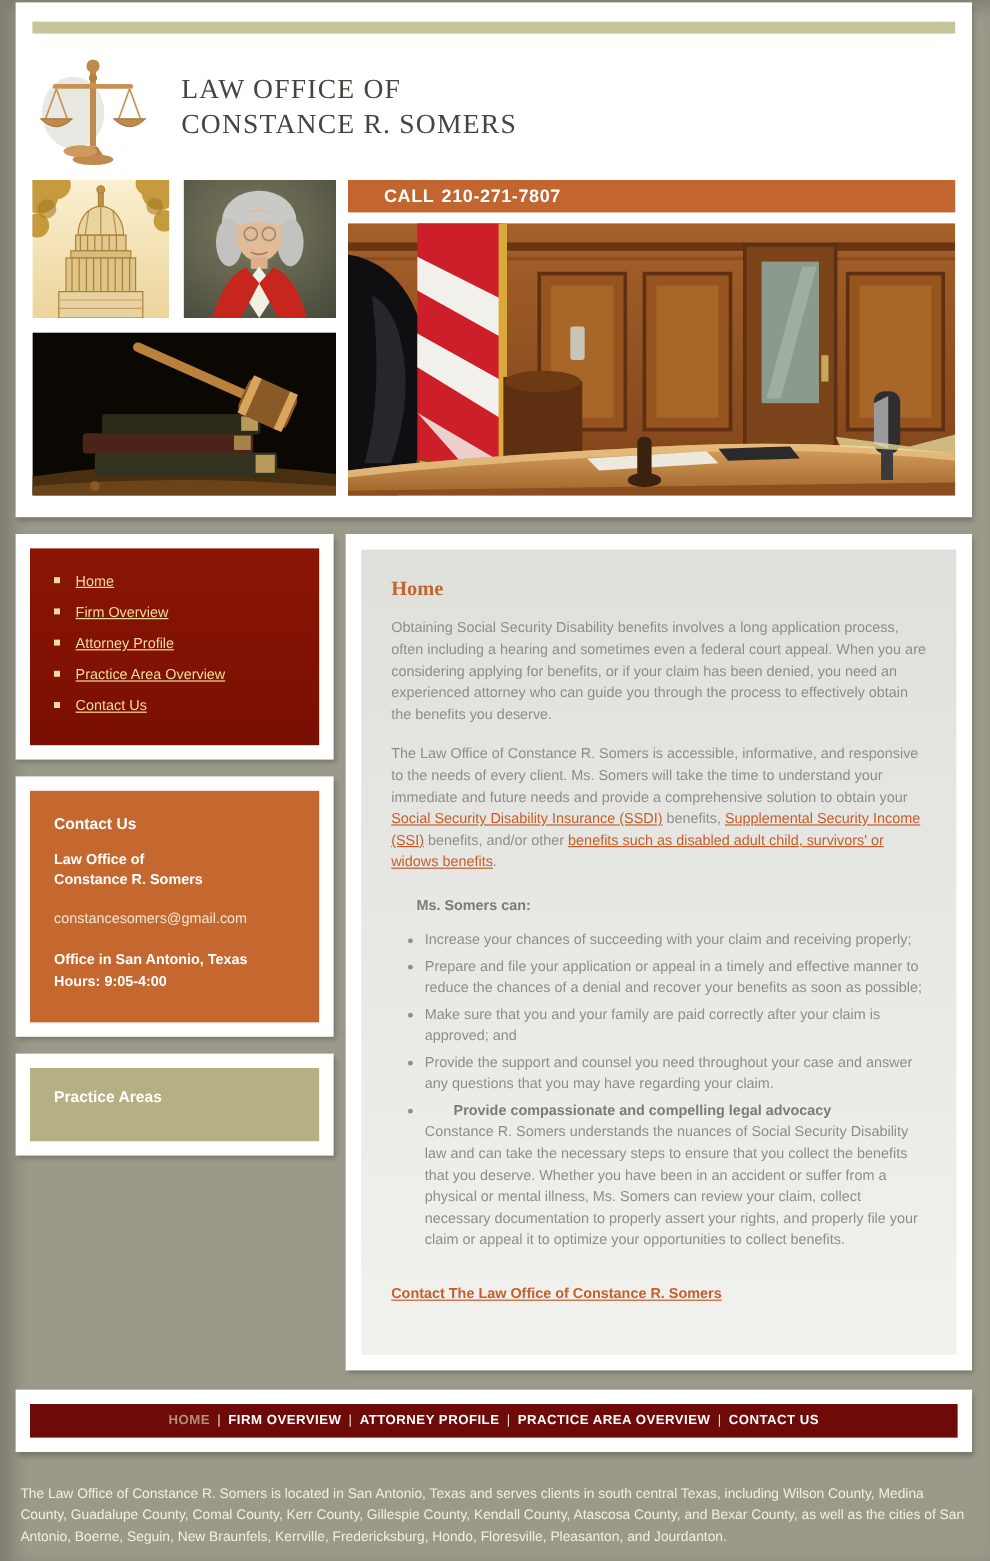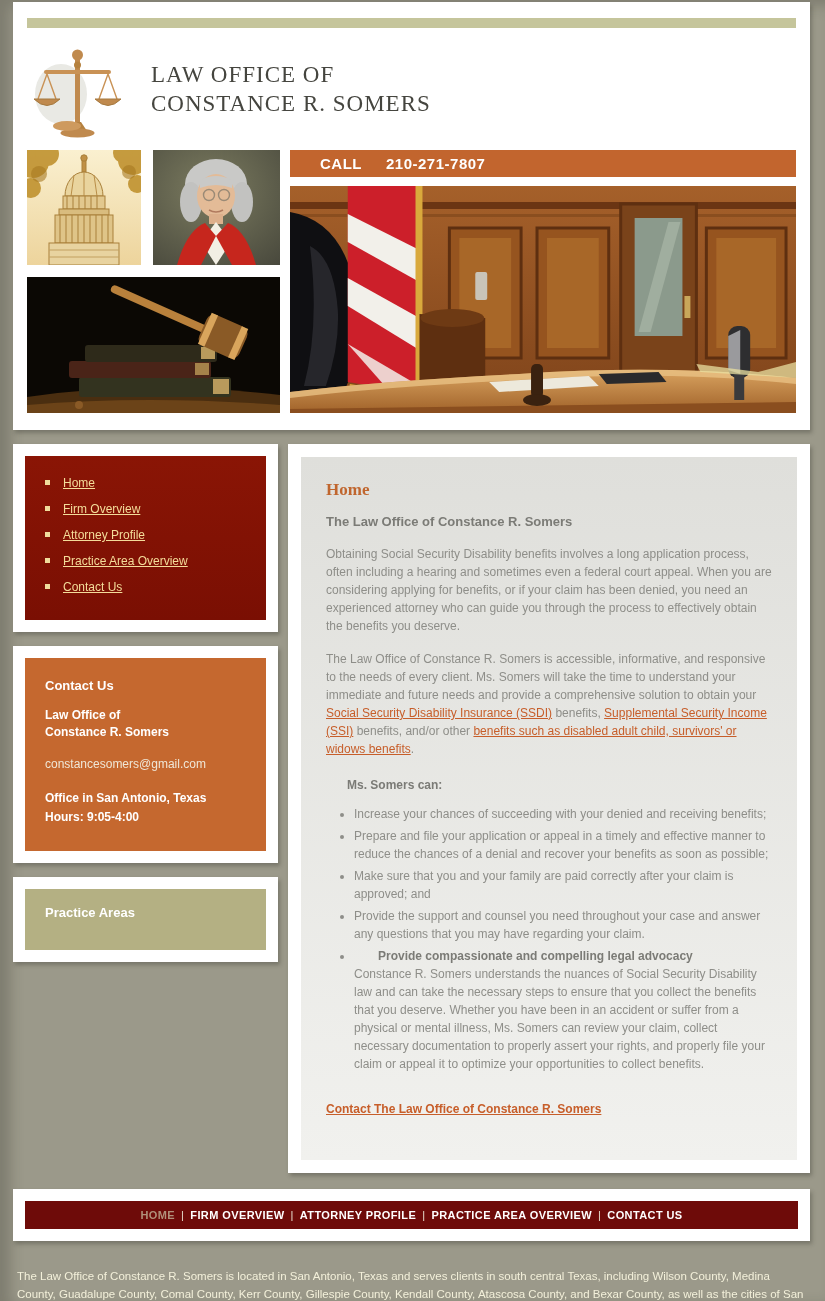--- a/index.html
+++ b/index.html
@@ -34,21 +34,21 @@
   .left-media { width: 253px; flex: 0 0 auto; }
   .small-row { display: flex; gap: 12px; }
   .img-frame { display: block; overflow: hidden; }
   .capitol { width: 114px; height: 115px; }
   .attorney { width: 127px; height: 115px; }
   .gavel { width: 253px; height: 136px; margin-top: 12px; }
   .right-media { flex: 1; }
   .call-banner {
     height: 27px; background: #C2652E; color: #FFFFFF;
     font-weight: bold; font-size: 15px; letter-spacing: .5px;
-    display: flex; align-items: center; padding-left: 30px; gap: 24px;
+    display: flex; align-items: center; padding-left: 30px; gap: 6px;
   }
   .courtroom { width: 100%; height: 227px; margin-top: 9px; }
 
   
   .columns { display: flex; gap: 10px; margin-top: 14px; align-items: flex-start; }
   .leftcol { width: 265px; flex: 0 0 auto; }
   .rightcol { flex: 1; }
   .pad12 { padding: 12px; }
   .pad13 { padding: 13px; }
 
@@ -336,30 +336,29 @@
         <div class="practicebox">
           <div class="p-title">Practice Areas</div>
         </div>
       </div>
 
     </div>
 
     <div class="rightcol whitebox pad13">
       <div class="content">
         <div class="page-heading">Home</div>
-        <div class="subheading">The Law Office of Constance R. Somers</div>
 
         <p>Obtaining Social Security Disability benefits involves a long application process, often including a hearing and sometimes even a federal court appeal. When you are considering applying for benefits, or if your claim has been denied, you need an experienced attorney who can guide you through the process to effectively obtain the benefits you deserve.</p>
 
         <p><span>The Law Office of Constance R. Somers is accessible, informative, and responsive to the needs of every client. Ms. Somers will take the time to understand your immediate and future needs and provide a comprehensive solution to obtain your </span><a href="#">Social Security Disability Insurance (SSDI)</a><span> benefits, </span><a href="#">Supplemental Security Income (SSI)</a><span> benefits, and/or other </span><a href="#">benefits such as disabled adult child, survivors' or widows benefits</a><span>.</span></p>
 
         <div class="list-heading">Ms. Somers can:</div>
 
         <ul>
-          <li>Increase your chances of succeeding with your denied and receiving benefits;</li>
+          <li>Increase your chances of succeeding with your claim and receiving properly;</li>
           <li>Prepare and file your application or appeal in a timely and effective manner to reduce the chances of a denial and recover your benefits as soon as possible;</li>
           <li>Make sure that you and your family are paid correctly after your claim is approved; and</li>
           <li>Provide the support and counsel you need throughout your case and answer any questions that you may have regarding your claim.</li>
           <li>
             <span class="b5-bold">Provide compassionate and compelling legal advocacy</span><br>
             <span>Constance R. Somers understands the nuances of Social Security Disability law and can take the necessary steps to ensure that you collect the benefits that you deserve. Whether you have been in an accident or suffer from a physical or mental illness, Ms. Somers can review your claim, collect necessary documentation to properly assert your rights, and properly file your claim or appeal it to optimize your opportunities to collect benefits.</span>
           </li>
         </ul>
 
         <a href="#" class="contact-cta">Contact The Law Office of Constance R. Somers</a>

